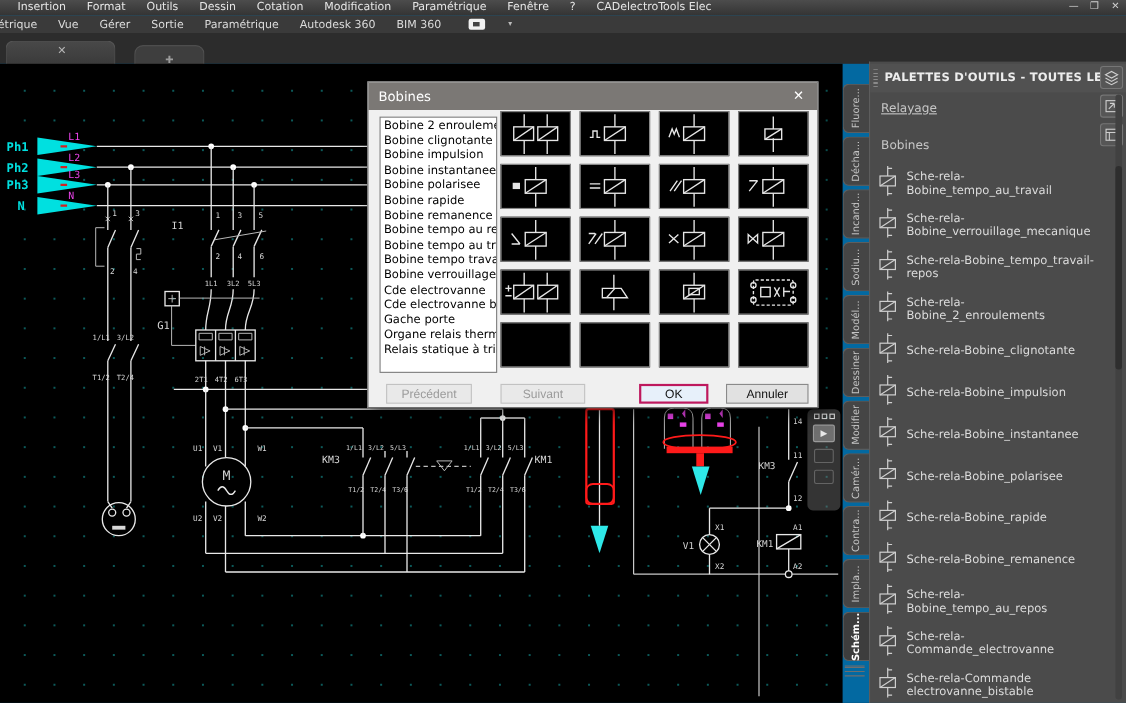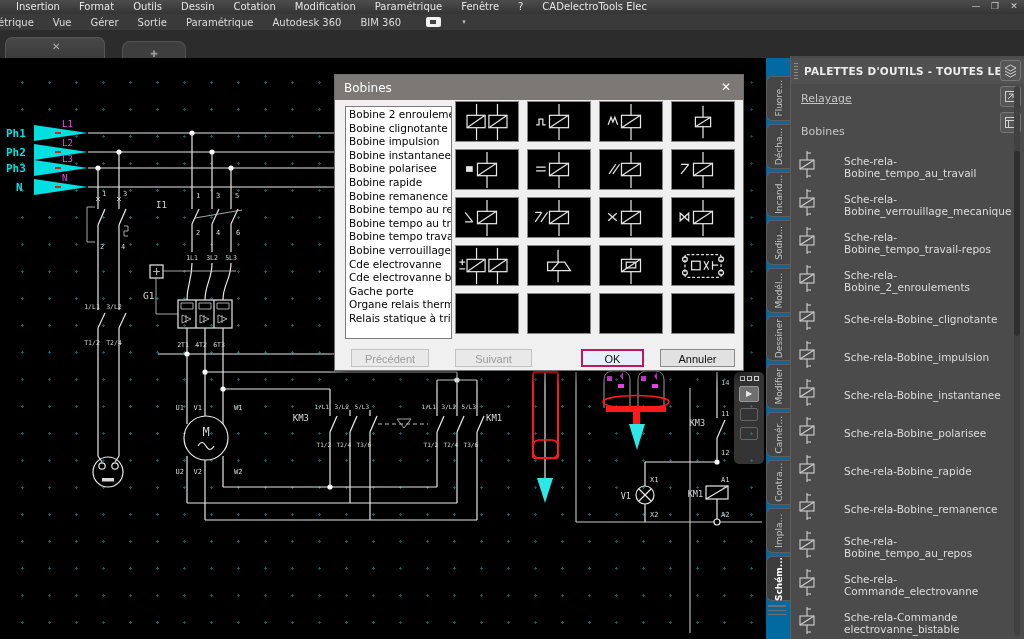--- a/index.html
+++ b/index.html
@@ -74,21 +74,21 @@
   .pal-title{position:absolute;left:0;top:2px;width:100%;height:26px;background:#515151;
              display:flex;align-items:center;}
   .pal-grip{width:4px;height:16px;margin:0 6px 0 3px;
             background:repeating-linear-gradient(#8a8a8a 0 1px,transparent 1px 3px);}
   .pal-title .t{font-size:10.5px;font-weight:bold;color:#ececec;letter-spacing:.2px;}
   .pal-btn{position:absolute;right:3px;width:19px;height:19px;border:1px solid #767676;border-radius:3px;
            background:#565656;display:flex;align-items:center;justify-content:center;}
   .pal-group{position:absolute;left:10px;font-size:11px;color:#c6c6c6;}
   .pal-items{position:absolute;left:6px;top:92px;width:204px;}
   .pal-item{height:38px;display:flex;align-items:center;gap:7px;}
-  .pal-item .lbl{font-size:10.5px;line-height:12.5px;color:#dcdcdc;width:172px;overflow-wrap:break-word;margin-left:20px;}
+  .pal-item .lbl{font-size:10.5px;line-height:12.5px;color:#dcdcdc;width:172px;overflow-wrap:break-word;}
   .pal-scroll{position:absolute;right:4px;top:30px;width:6px;height:550px;background:#414141;border-radius:3px;}
   .pal-thumb{position:absolute;left:0;top:65px;width:6px;height:185px;background:#2e2e2e;border-radius:3px;}
   .pal-tabs{position:absolute;left:0;top:20px;width:24px;}
   .pal-tab{height:45px;margin-bottom:3px;background:#454545;border:1px solid #5e5e5e;border-right:none;
            border-radius:6px 0 0 6px;display:flex;align-items:center;justify-content:center;box-sizing:border-box;}
   .pal-tab span{writing-mode:vertical-rl;transform:rotate(180deg);font-size:9px;color:#c4c4c4;white-space:nowrap;}
   .pal-tab.active{background:#3d3d3d;}
   .pal-tab.active span{color:#fff;font-weight:bold;}
   .tab-grip{margin-top:4px;width:18px;margin-left:2px;
             border-top:1px solid #6e6e6e;border-bottom:1px solid #6e6e6e;height:8px;

